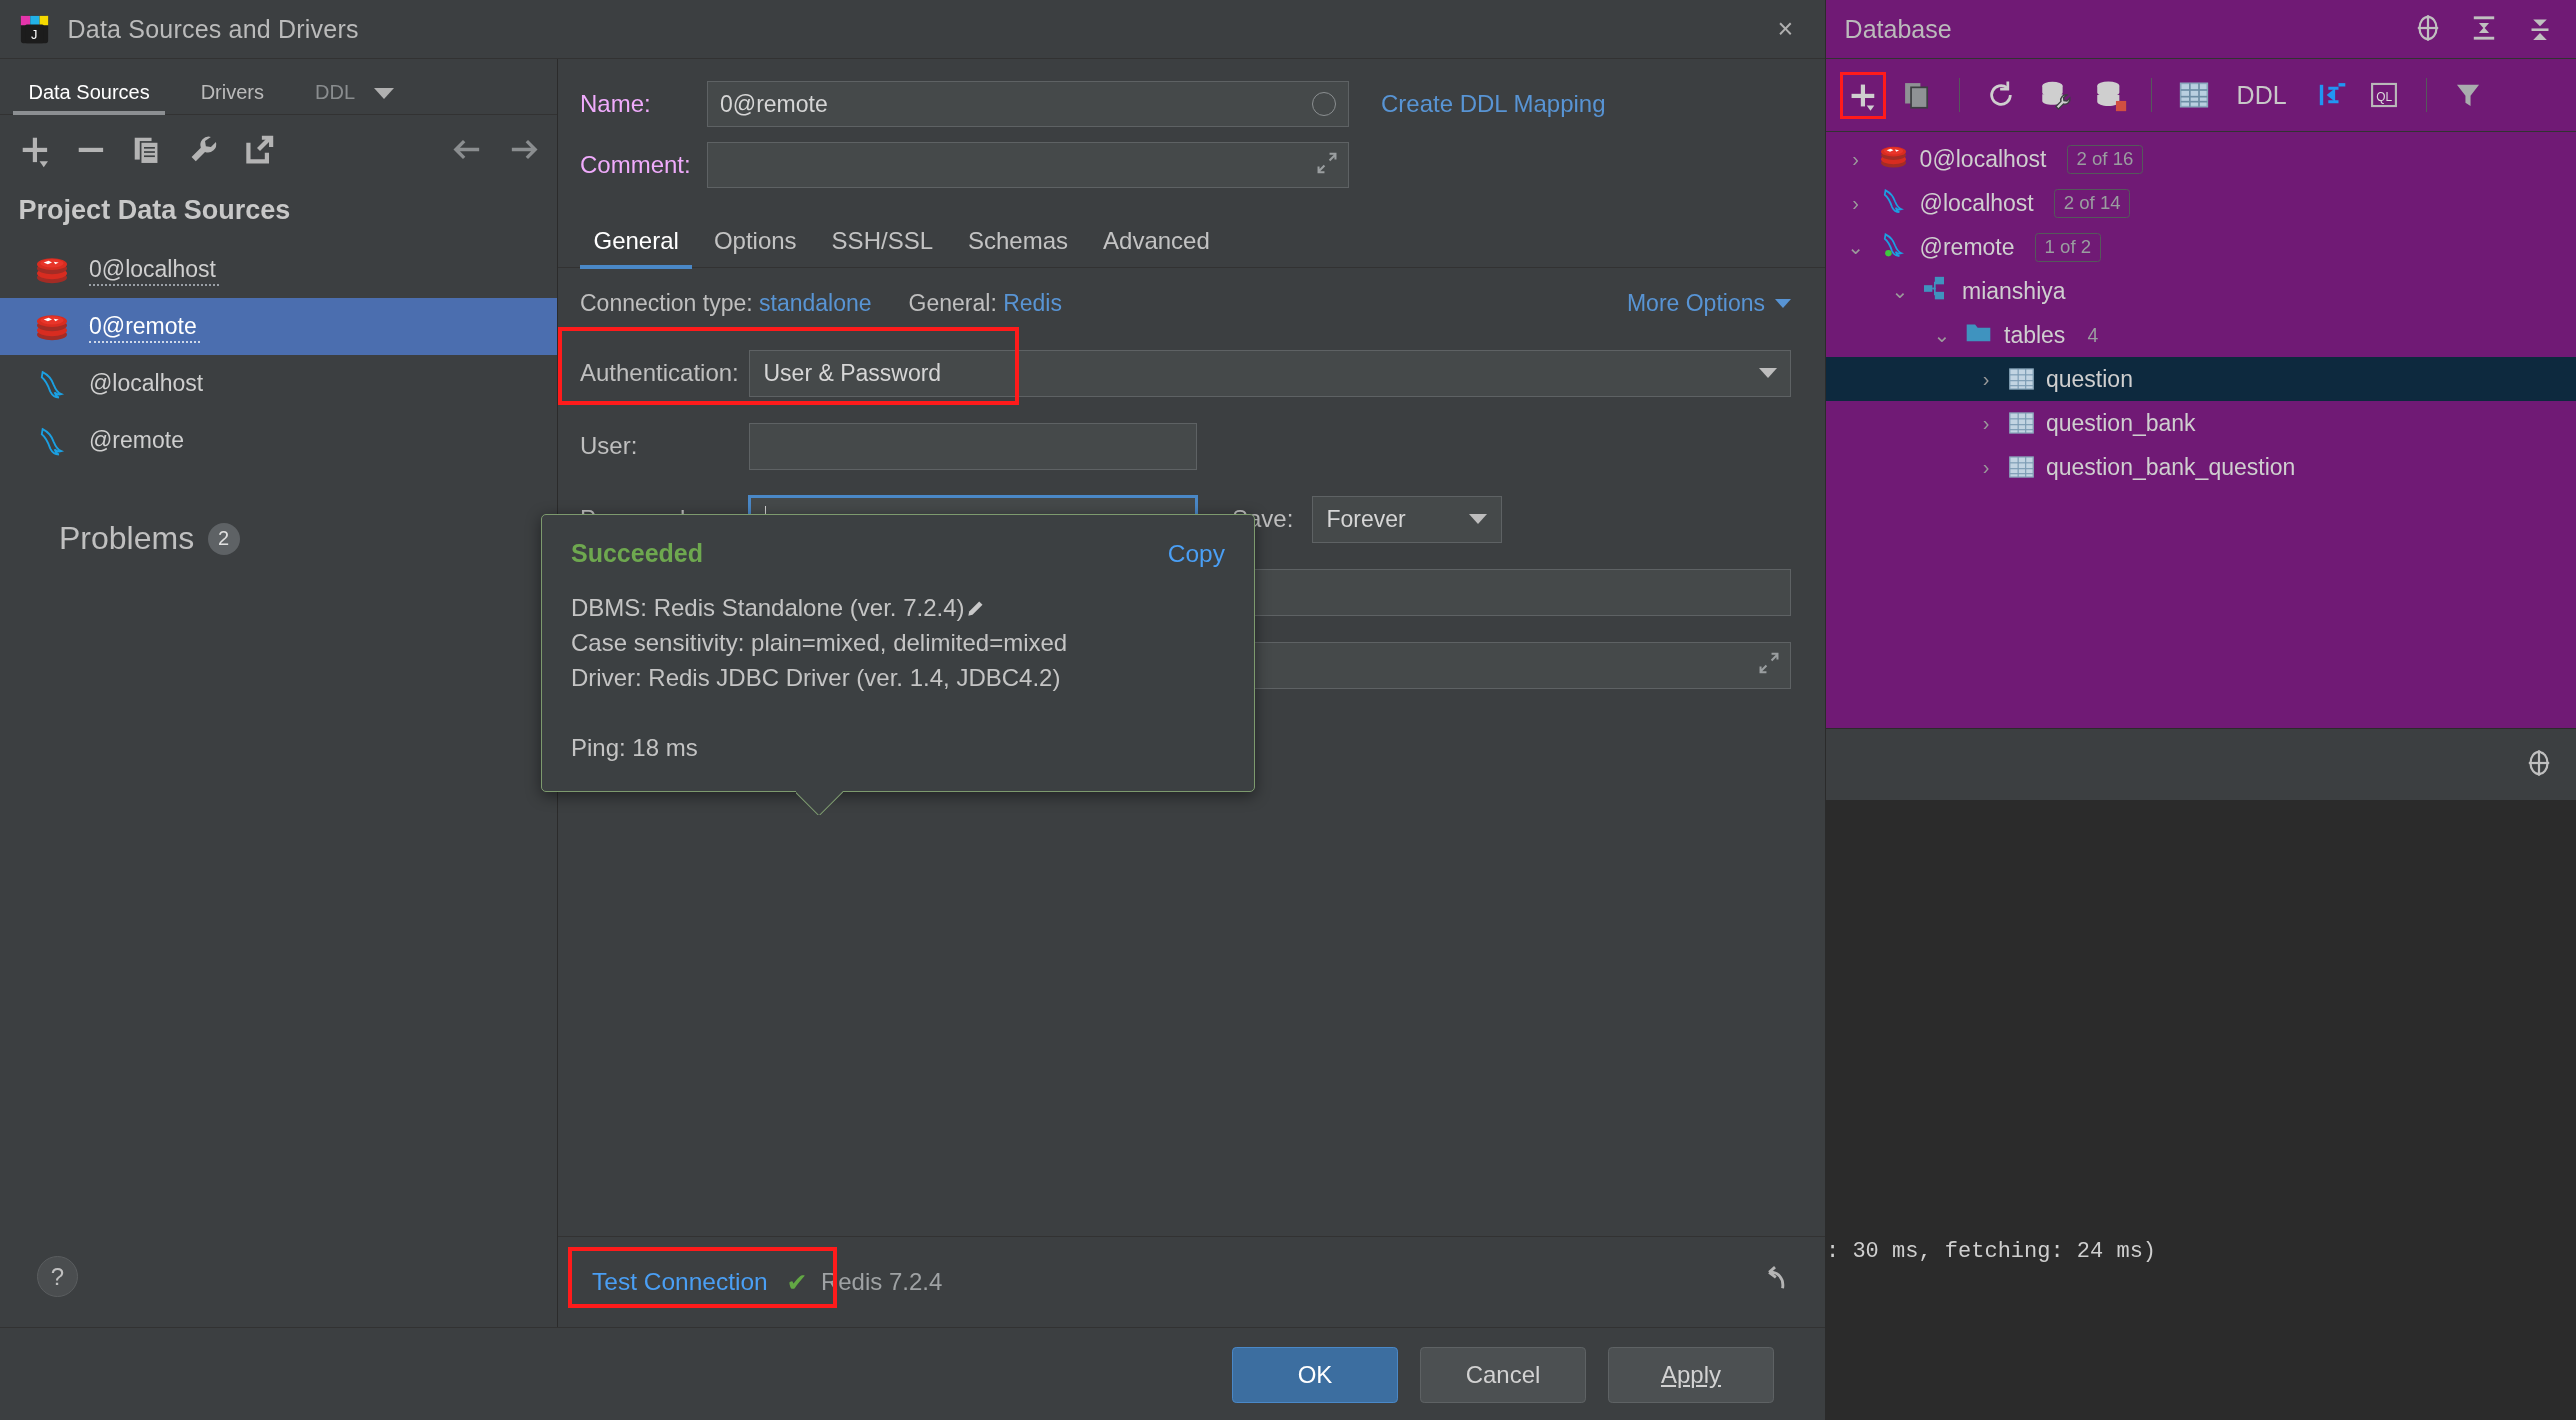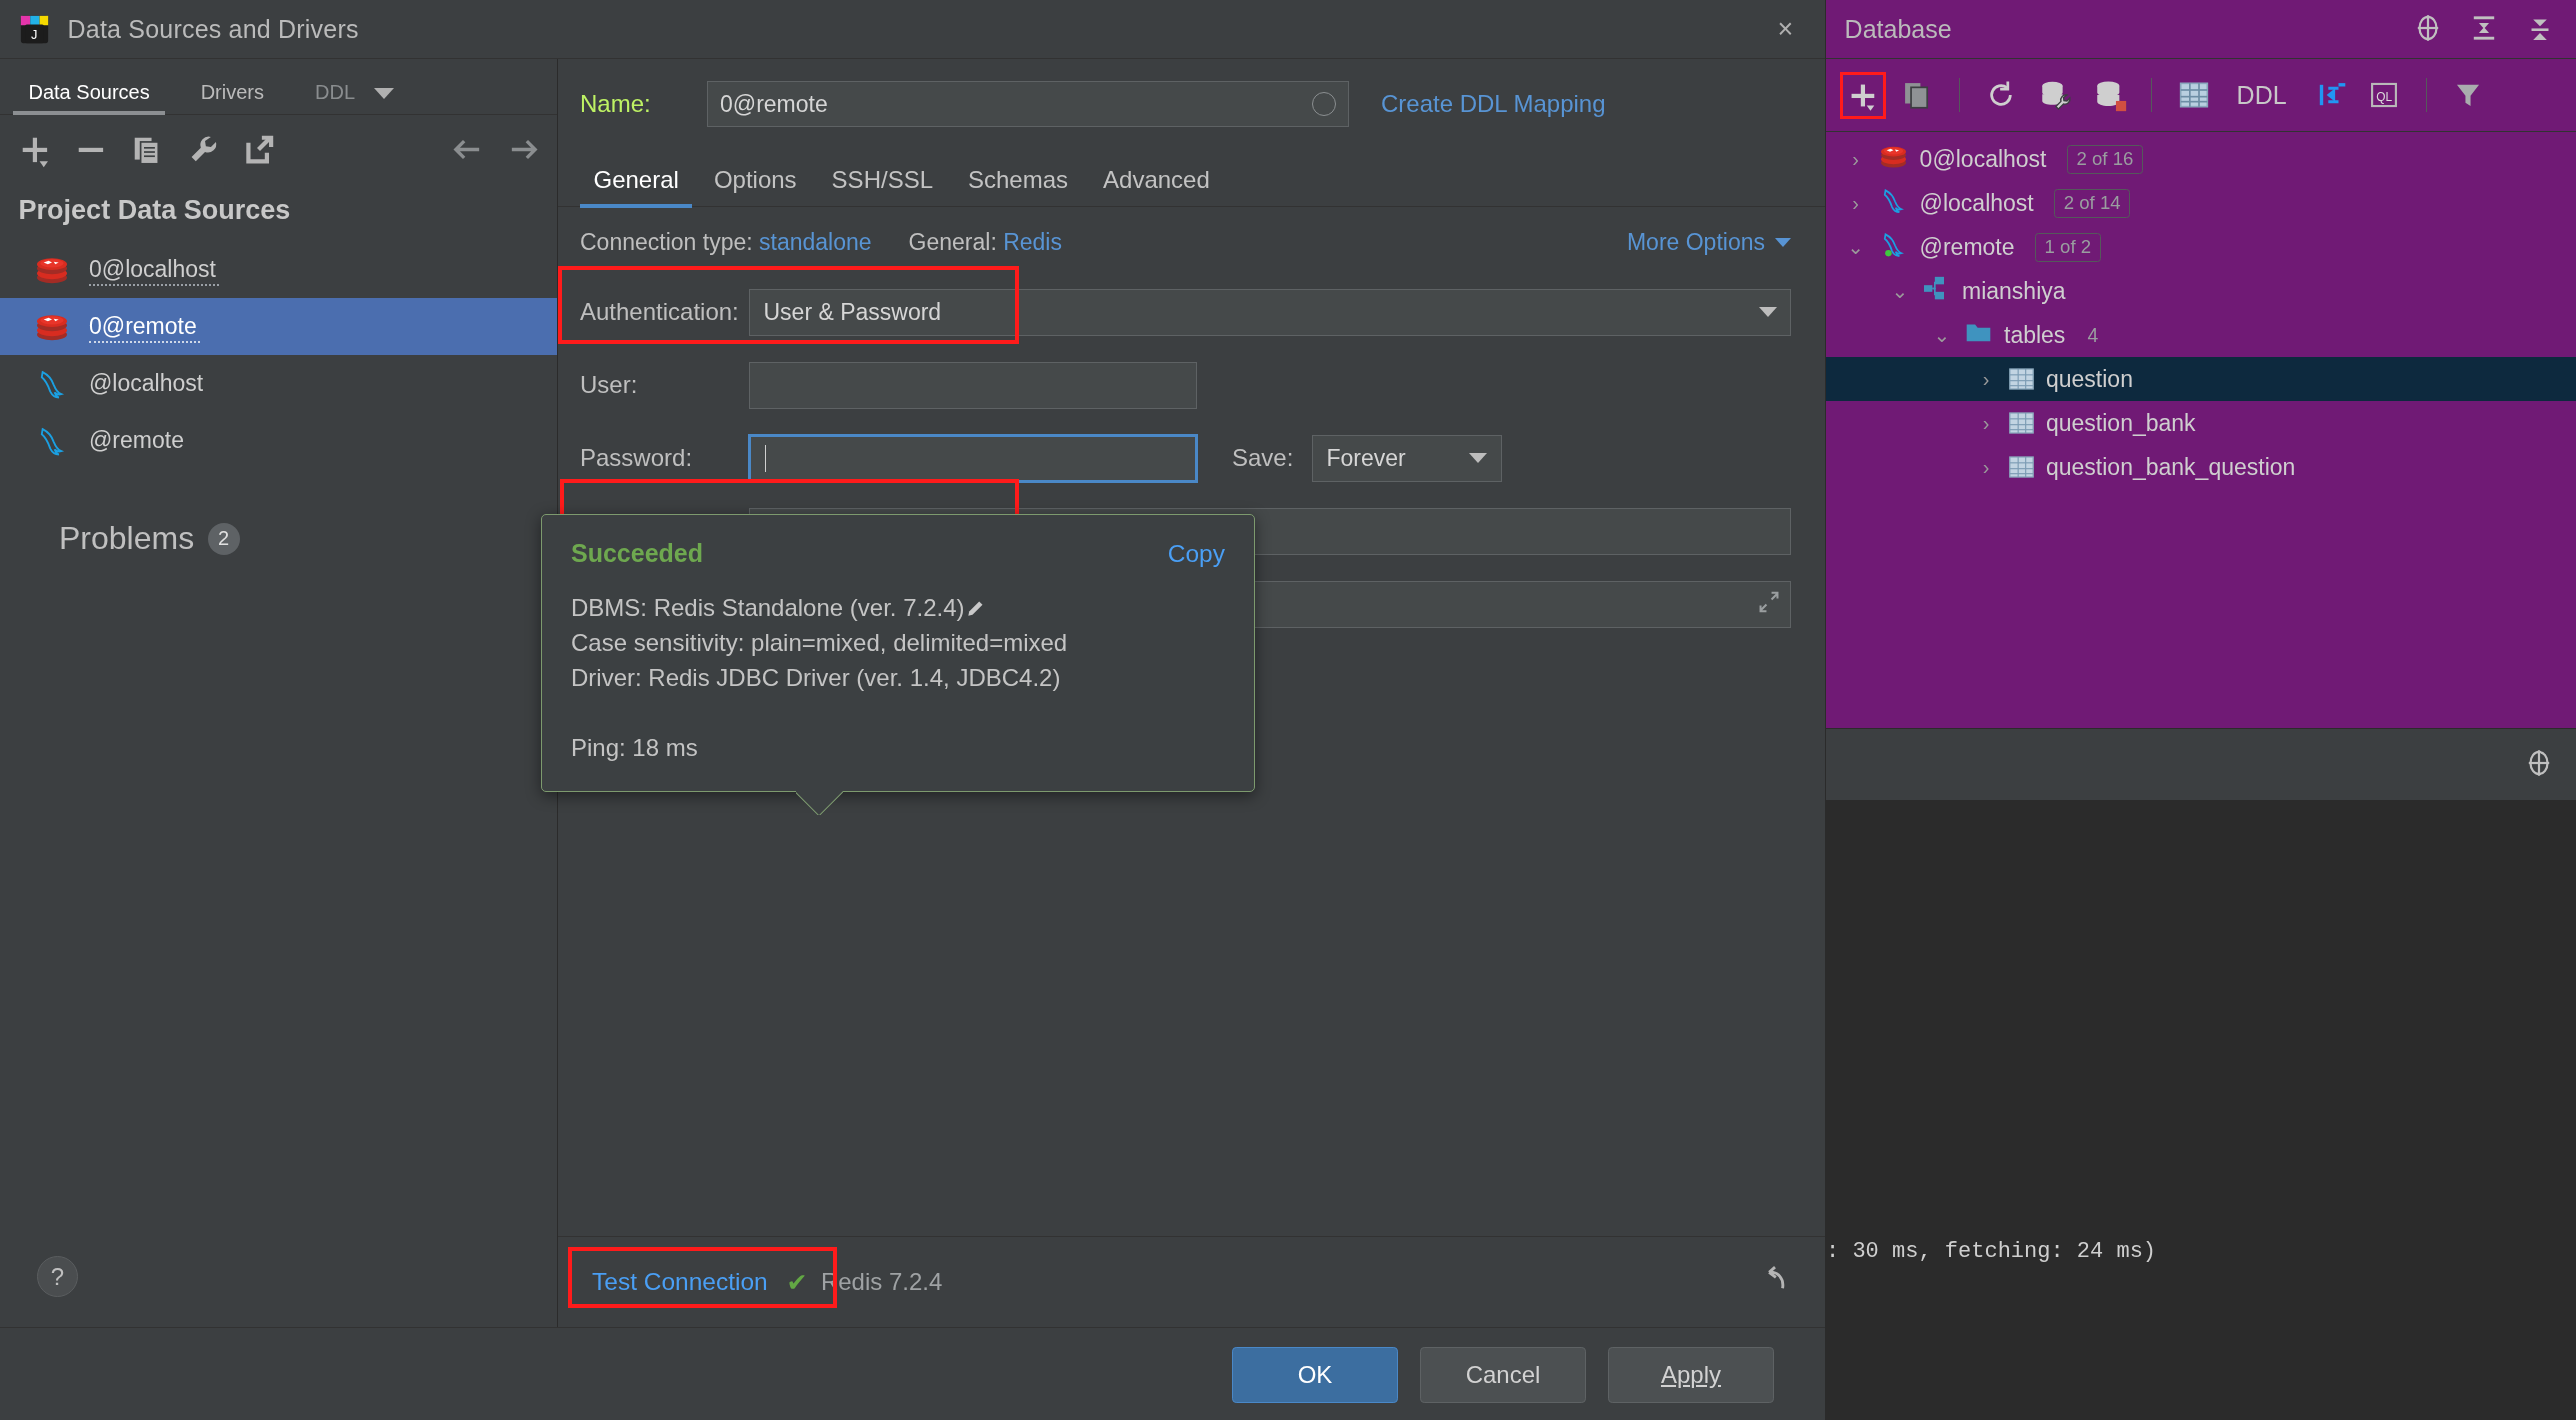--- a/index.html
+++ b/index.html
@@ -108,21 +108,21 @@
     font-size: 24px; color: #c0c0c0; cursor: pointer;
   }
 
   
   .form-panel {
     flex: 1; display: flex; flex-direction: column; min-width: 0;
     background: #3c3f41; position: relative;
   }
   .fp-head { padding: 22px 34px 0 22px; }
   .fp-row { display: flex; align-items: center; margin-bottom: 15px; }
-  .fp-label { font-size: 24px; color: #bef264; width: 127px; flex: none; }
+  .fp-label { font-size: 24px; color: #f0abfc; width: 127px; flex: none; }
   .inp {
     background: #45494a; border: 0.8px solid #5e6264;
     height: 46px; font-size: 23px; color: #d6d6d6;
     display: flex; align-items: center; padding: 0 12px;
     position: relative;
   }
   .inp.name { width: 642px; }
   .inp.comment { width: 642px; }
   .circle-hint {
     position: absolute; right: 12px; width: 24px; height: 24px;
@@ -438,20 +438,32 @@
 
         <div class="fp-head">
           <div class="fp-row">
             <div class="fp-label">Name:</div>
             <div class="inp name">
               <span>0@remote</span>
               <span class="circle-hint"></span>
             </div>
             <div class="link ddl-map-link">Create DDL Mapping</div>
           </div>
+          <div class="fp-row">
+            <div class="fp-label">Comment:</div>
+            <div class="inp comment">
+              <span></span>
+              <span class="expand-ico">
+                <svg width="22" height="22" viewBox="0 0 26 26">
+                  <path d="M10 16 L3 23 M3 17 v7 h7" stroke="#9a9ea0" stroke-width="2.4" fill="none"></path>
+                  <path d="M16 10 L23 3 M23 9 v-7 h-7" stroke="#9a9ea0" stroke-width="2.4" fill="none"></path>
+                </svg>
+              </span>
+            </div>
+          </div>
         </div>
 
         <div class="tabs-row">
           <div class="ftab active">General</div>
           <div class="ftab">Options</div>
           <div class="ftab">SSH/SSL</div>
           <div class="ftab">Schemas</div>
           <div class="ftab">Advanced</div>
         </div>
 

